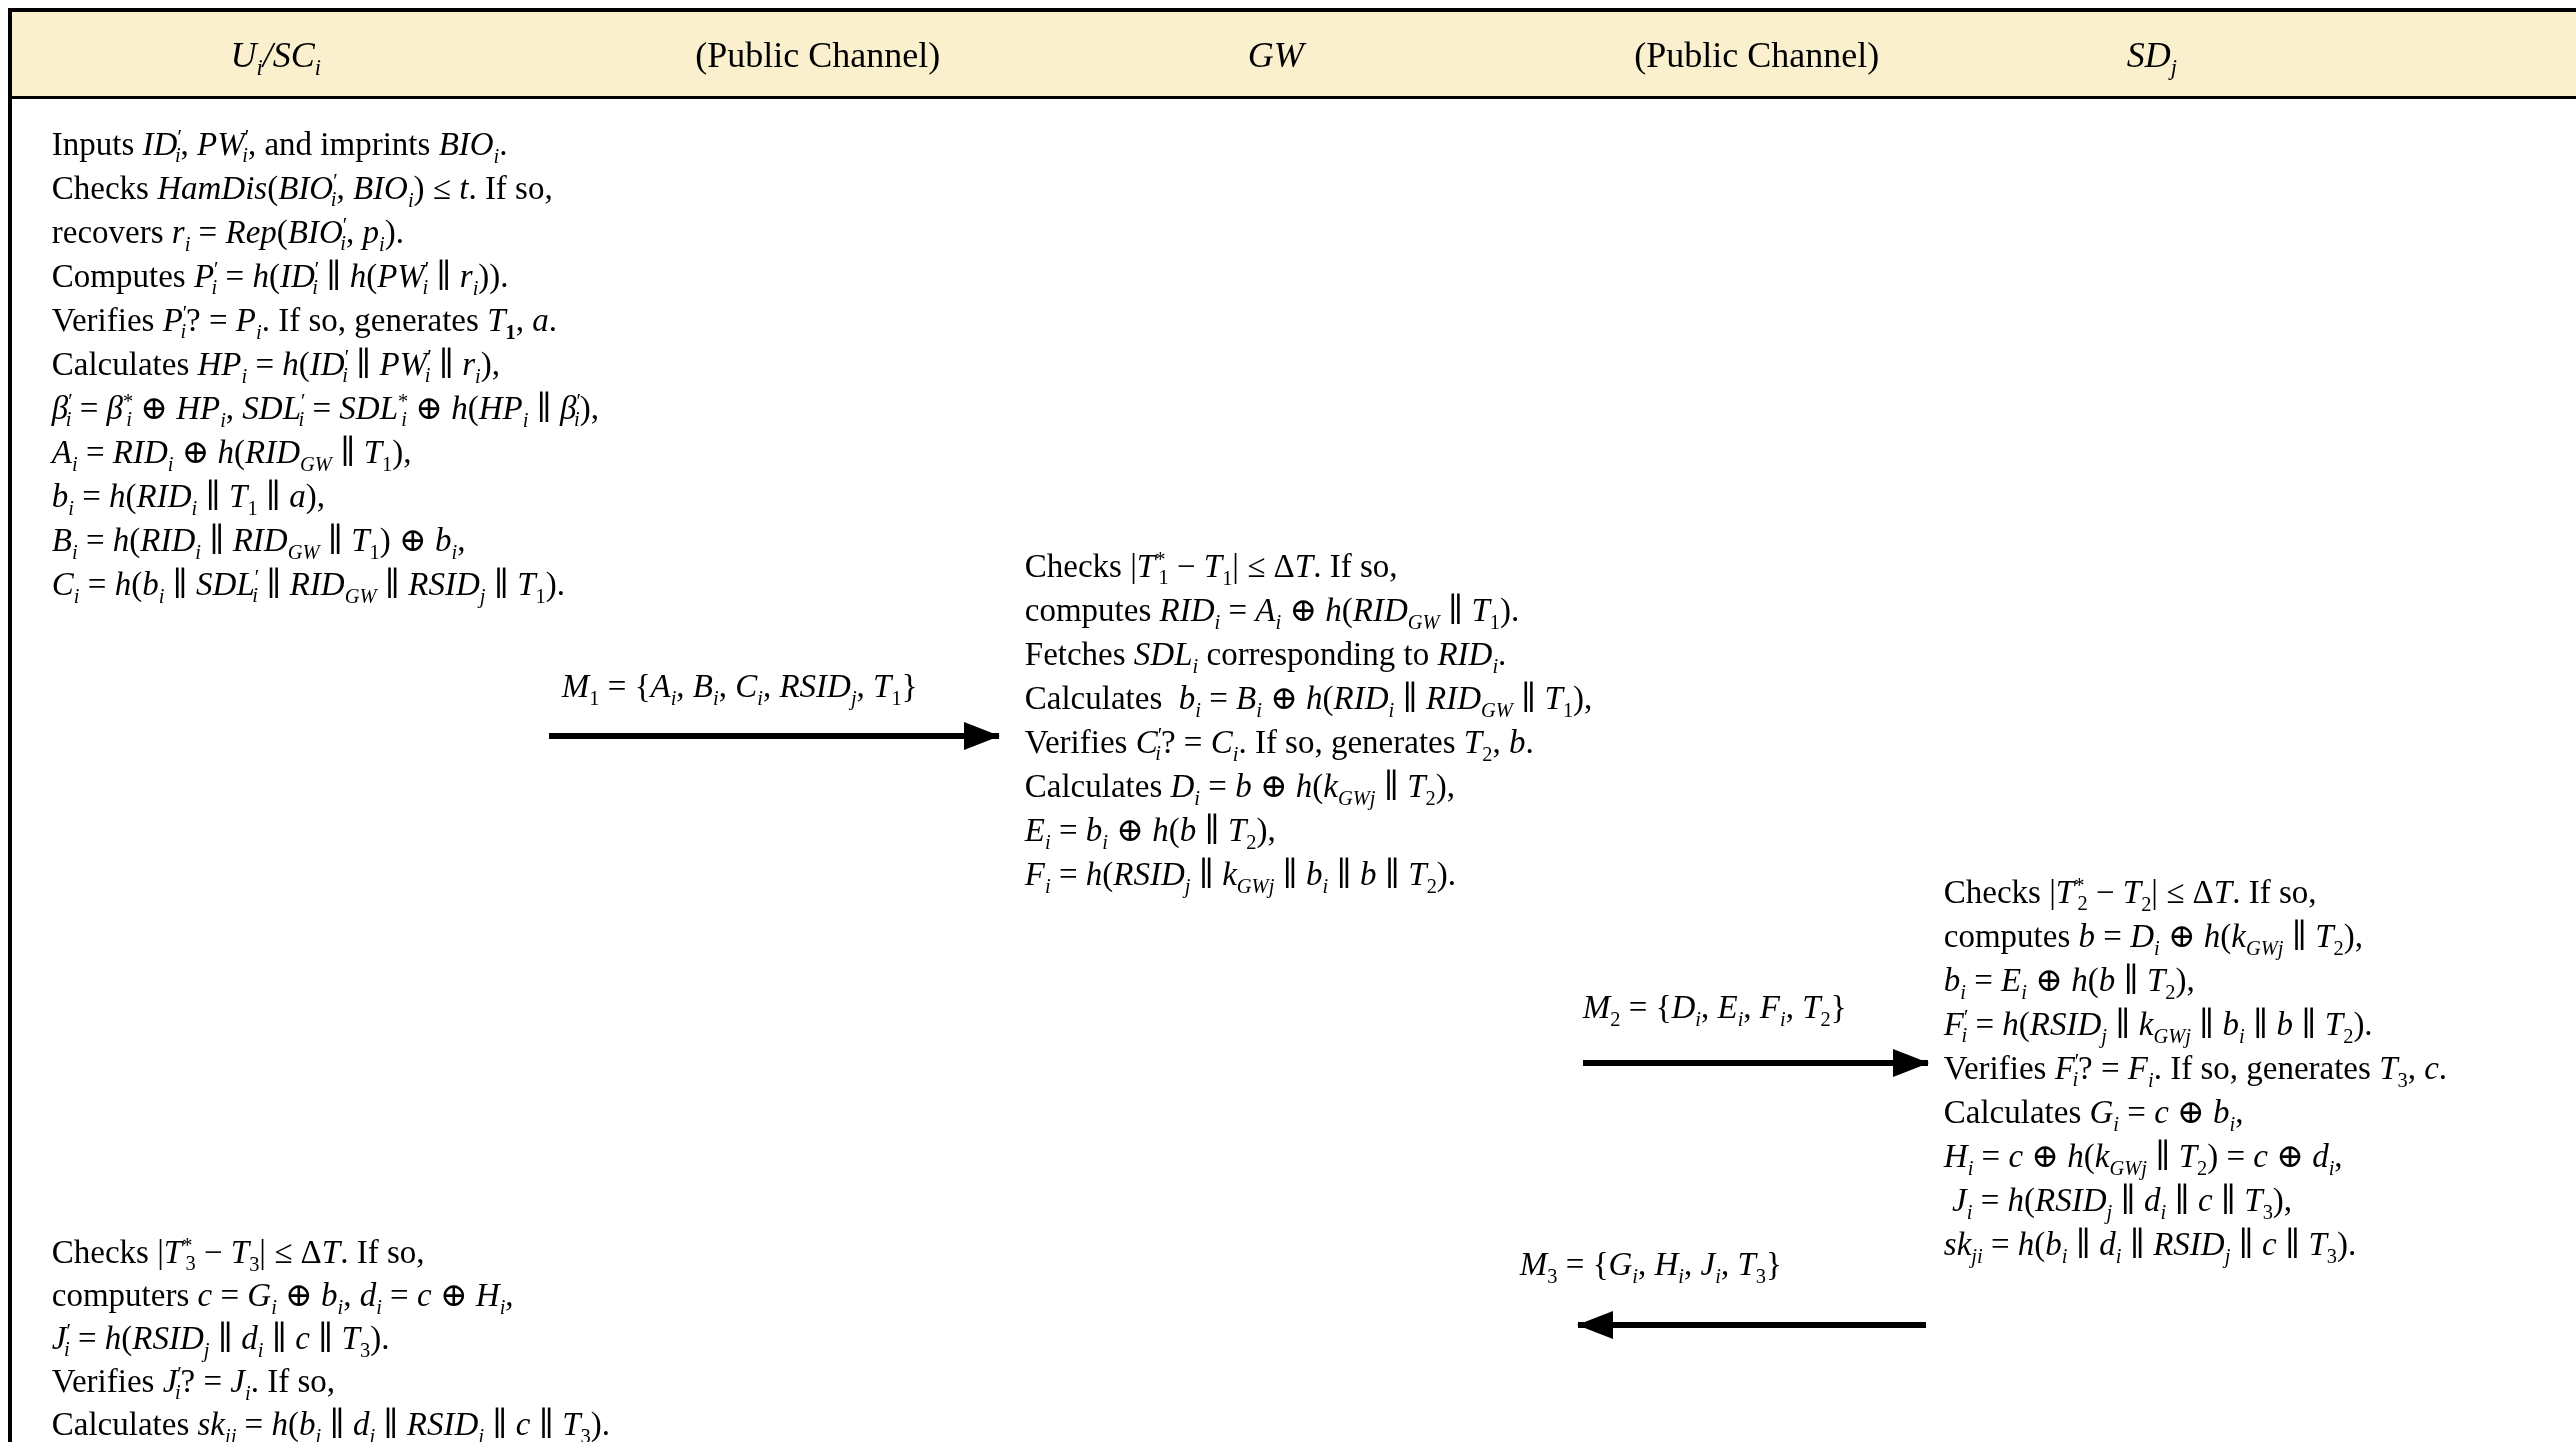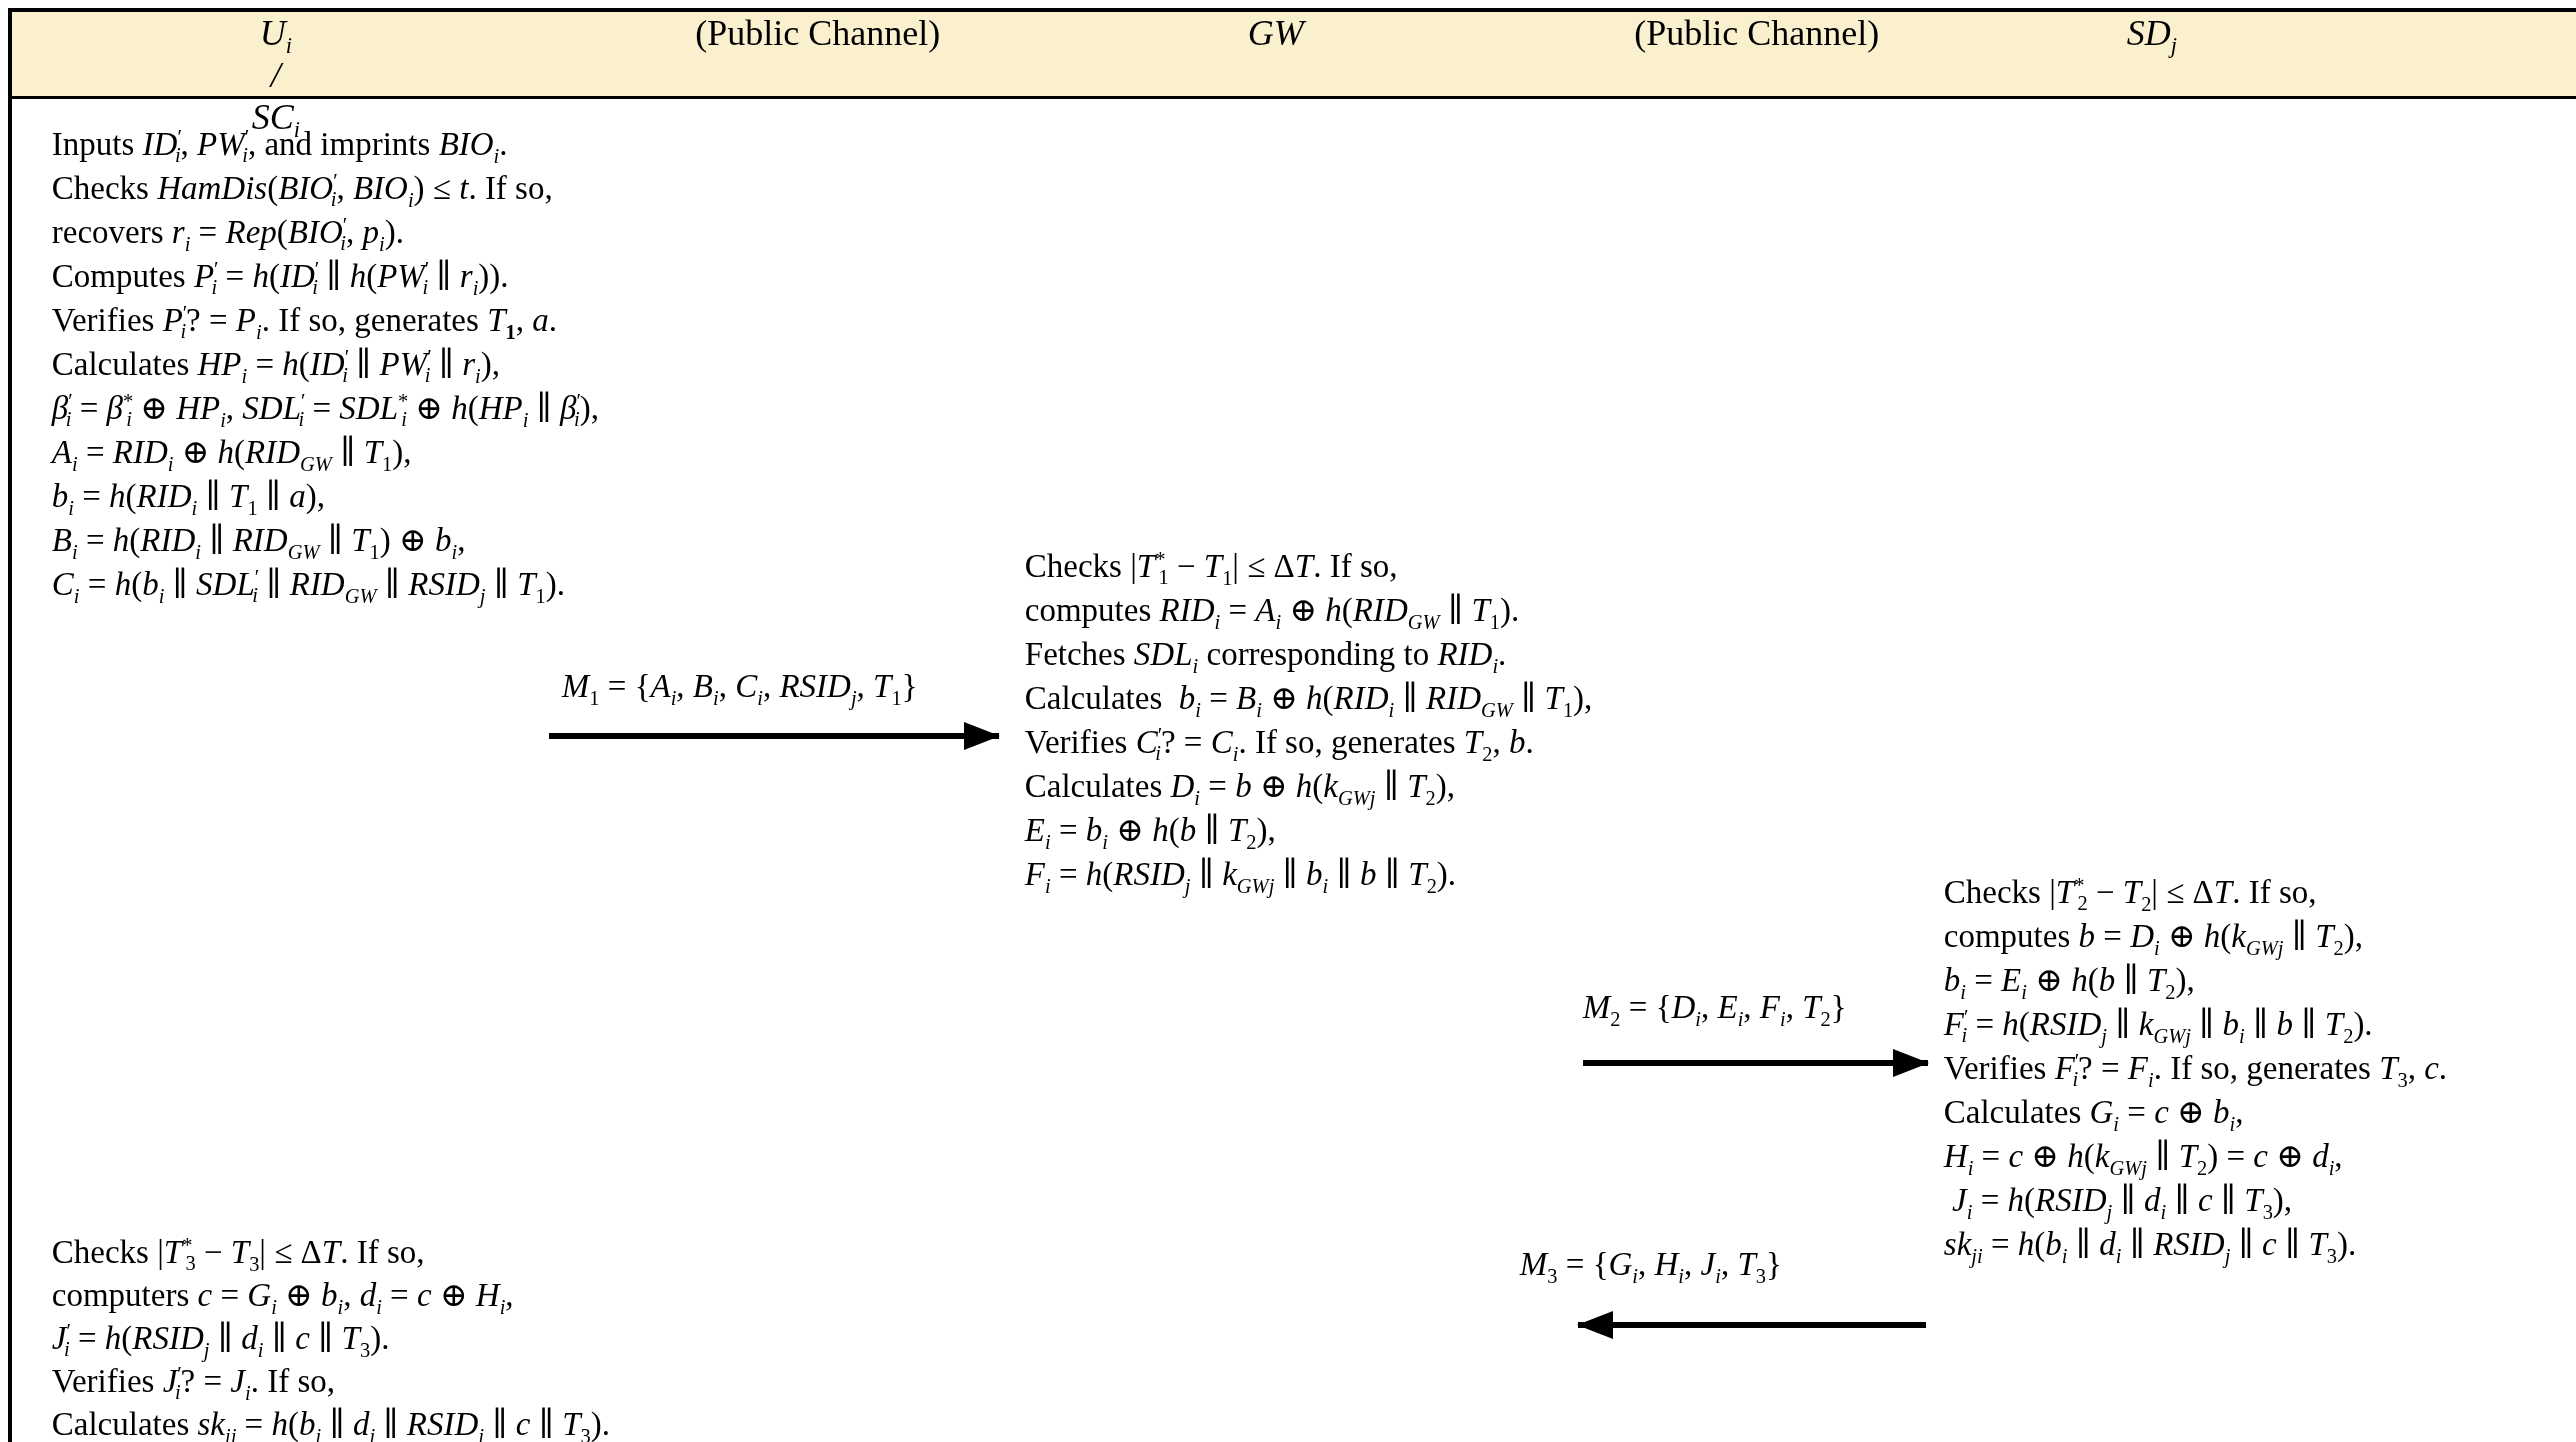--- a/index.html
+++ b/index.html
@@ -27,21 +27,20 @@
   }
   .hlabel {
     position: absolute;
     top: 0;
     height: 87px;
     display: flex;
     align-items: center;
     transform: translateX(-50%);
     font-size: 36px;
     white-space: nowrap;
-    flex-direction: column;
   }
   .hlabel.ital { font-style: italic; }
   
   .blk {
     position: absolute;
     font-size: 33px;
     line-height: 44px;
     white-space: nowrap;
   }
   .blk .ln { white-space: nowrap; }

